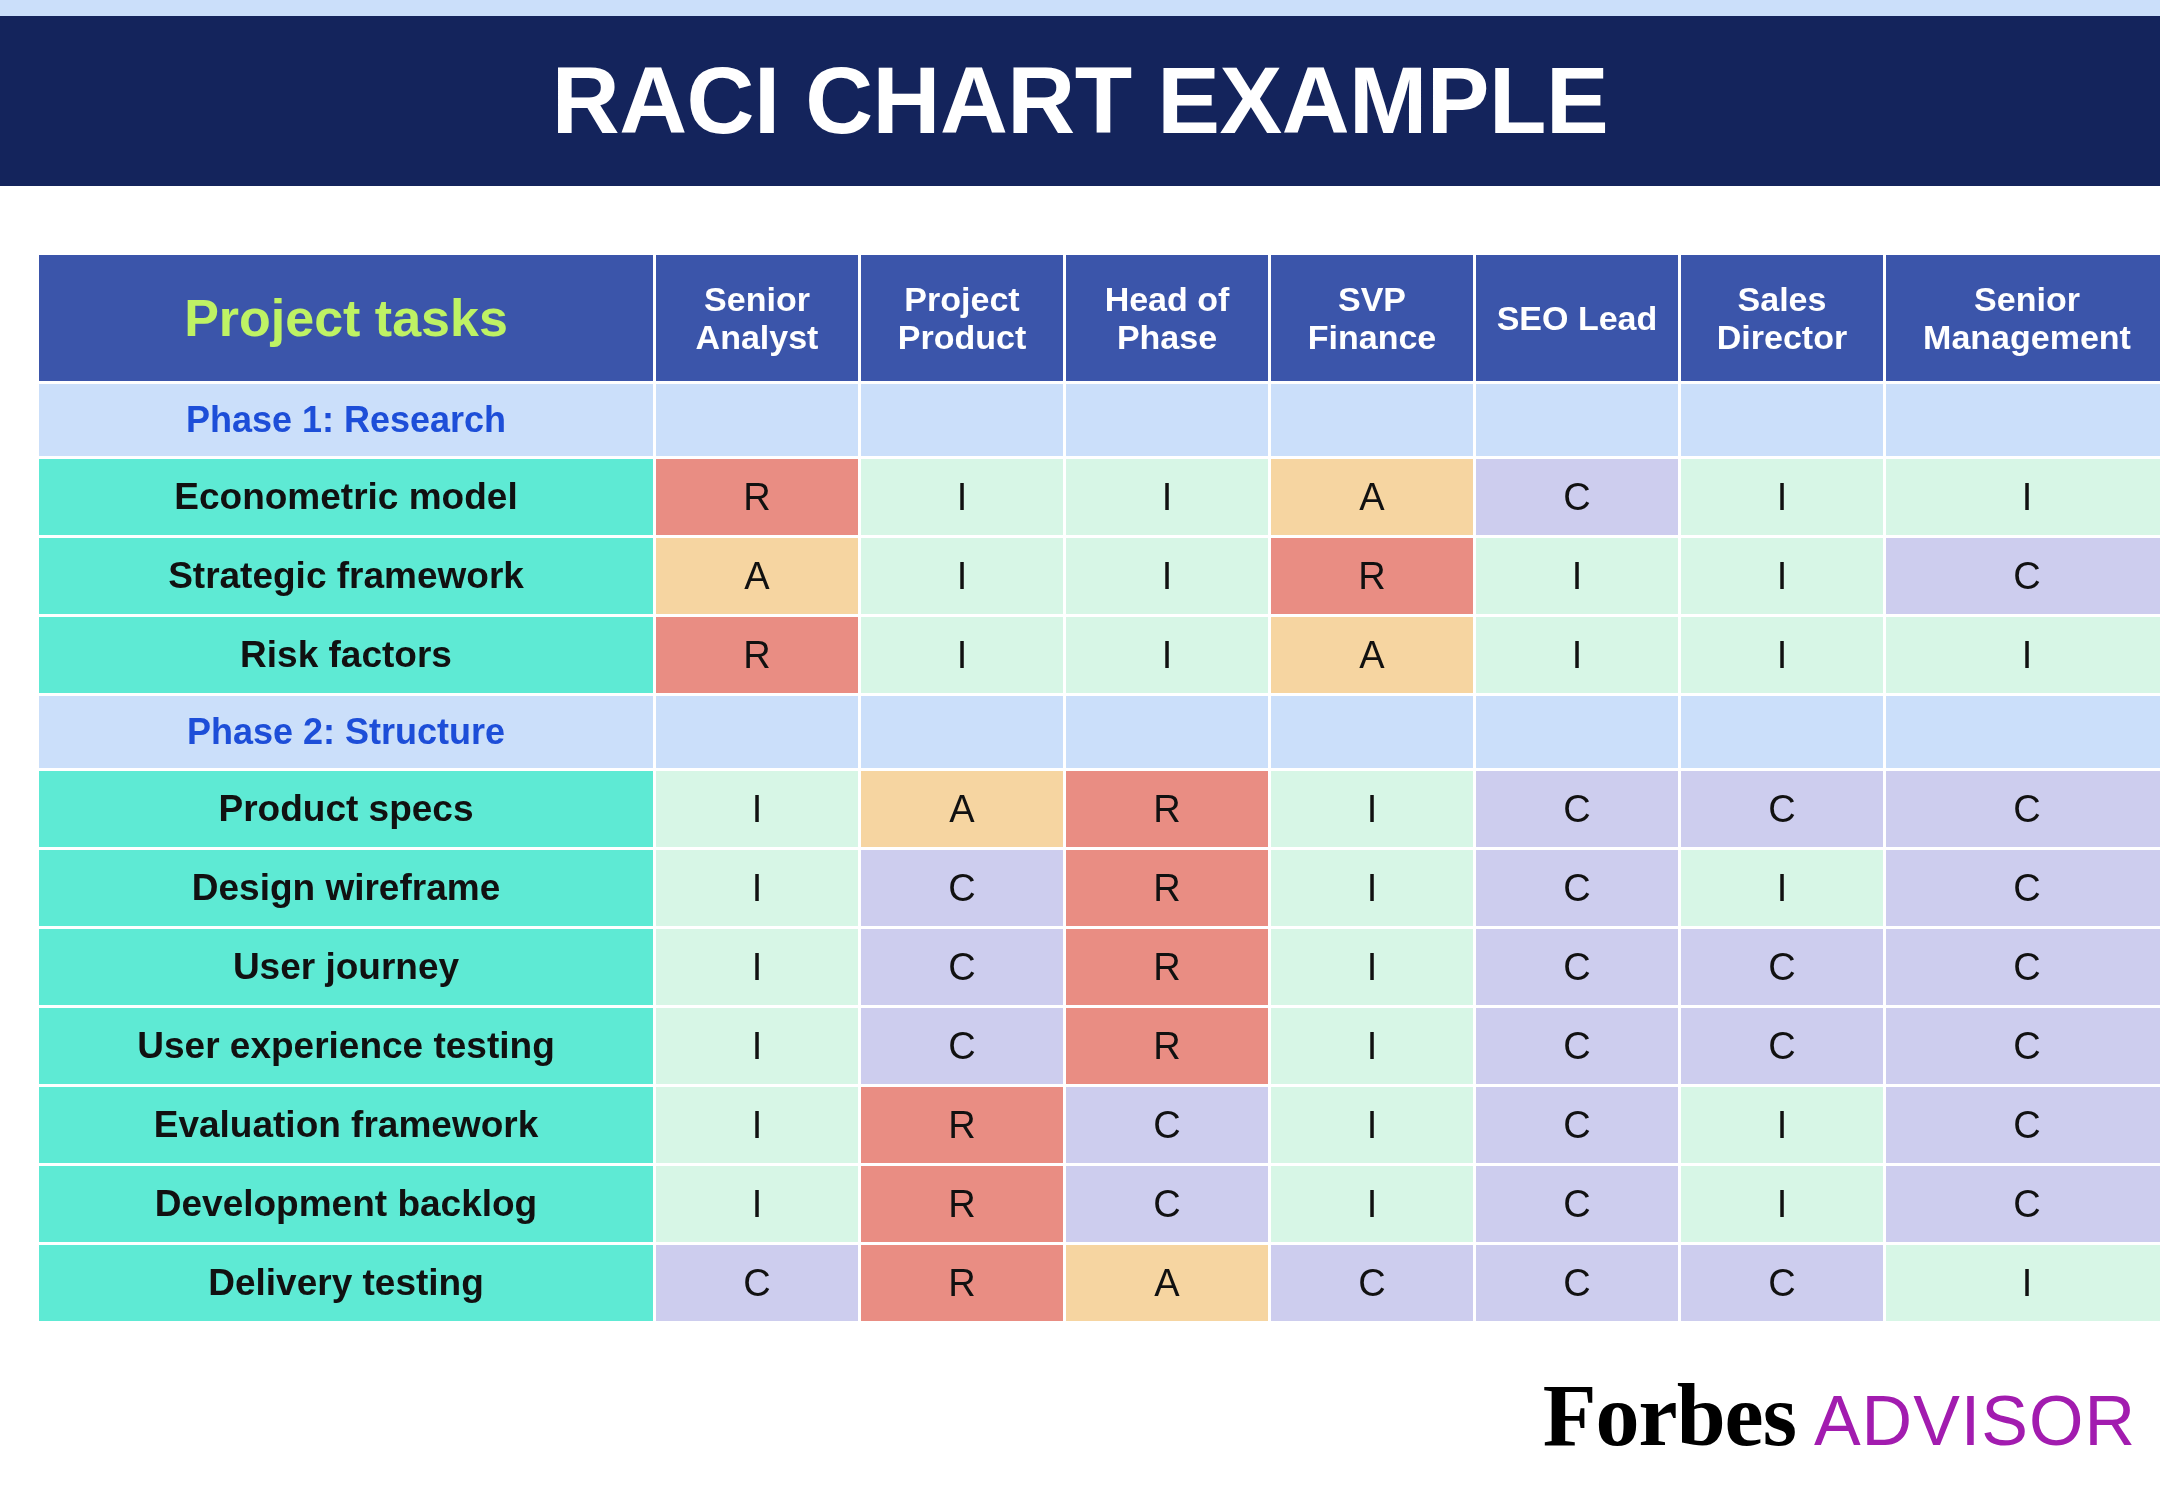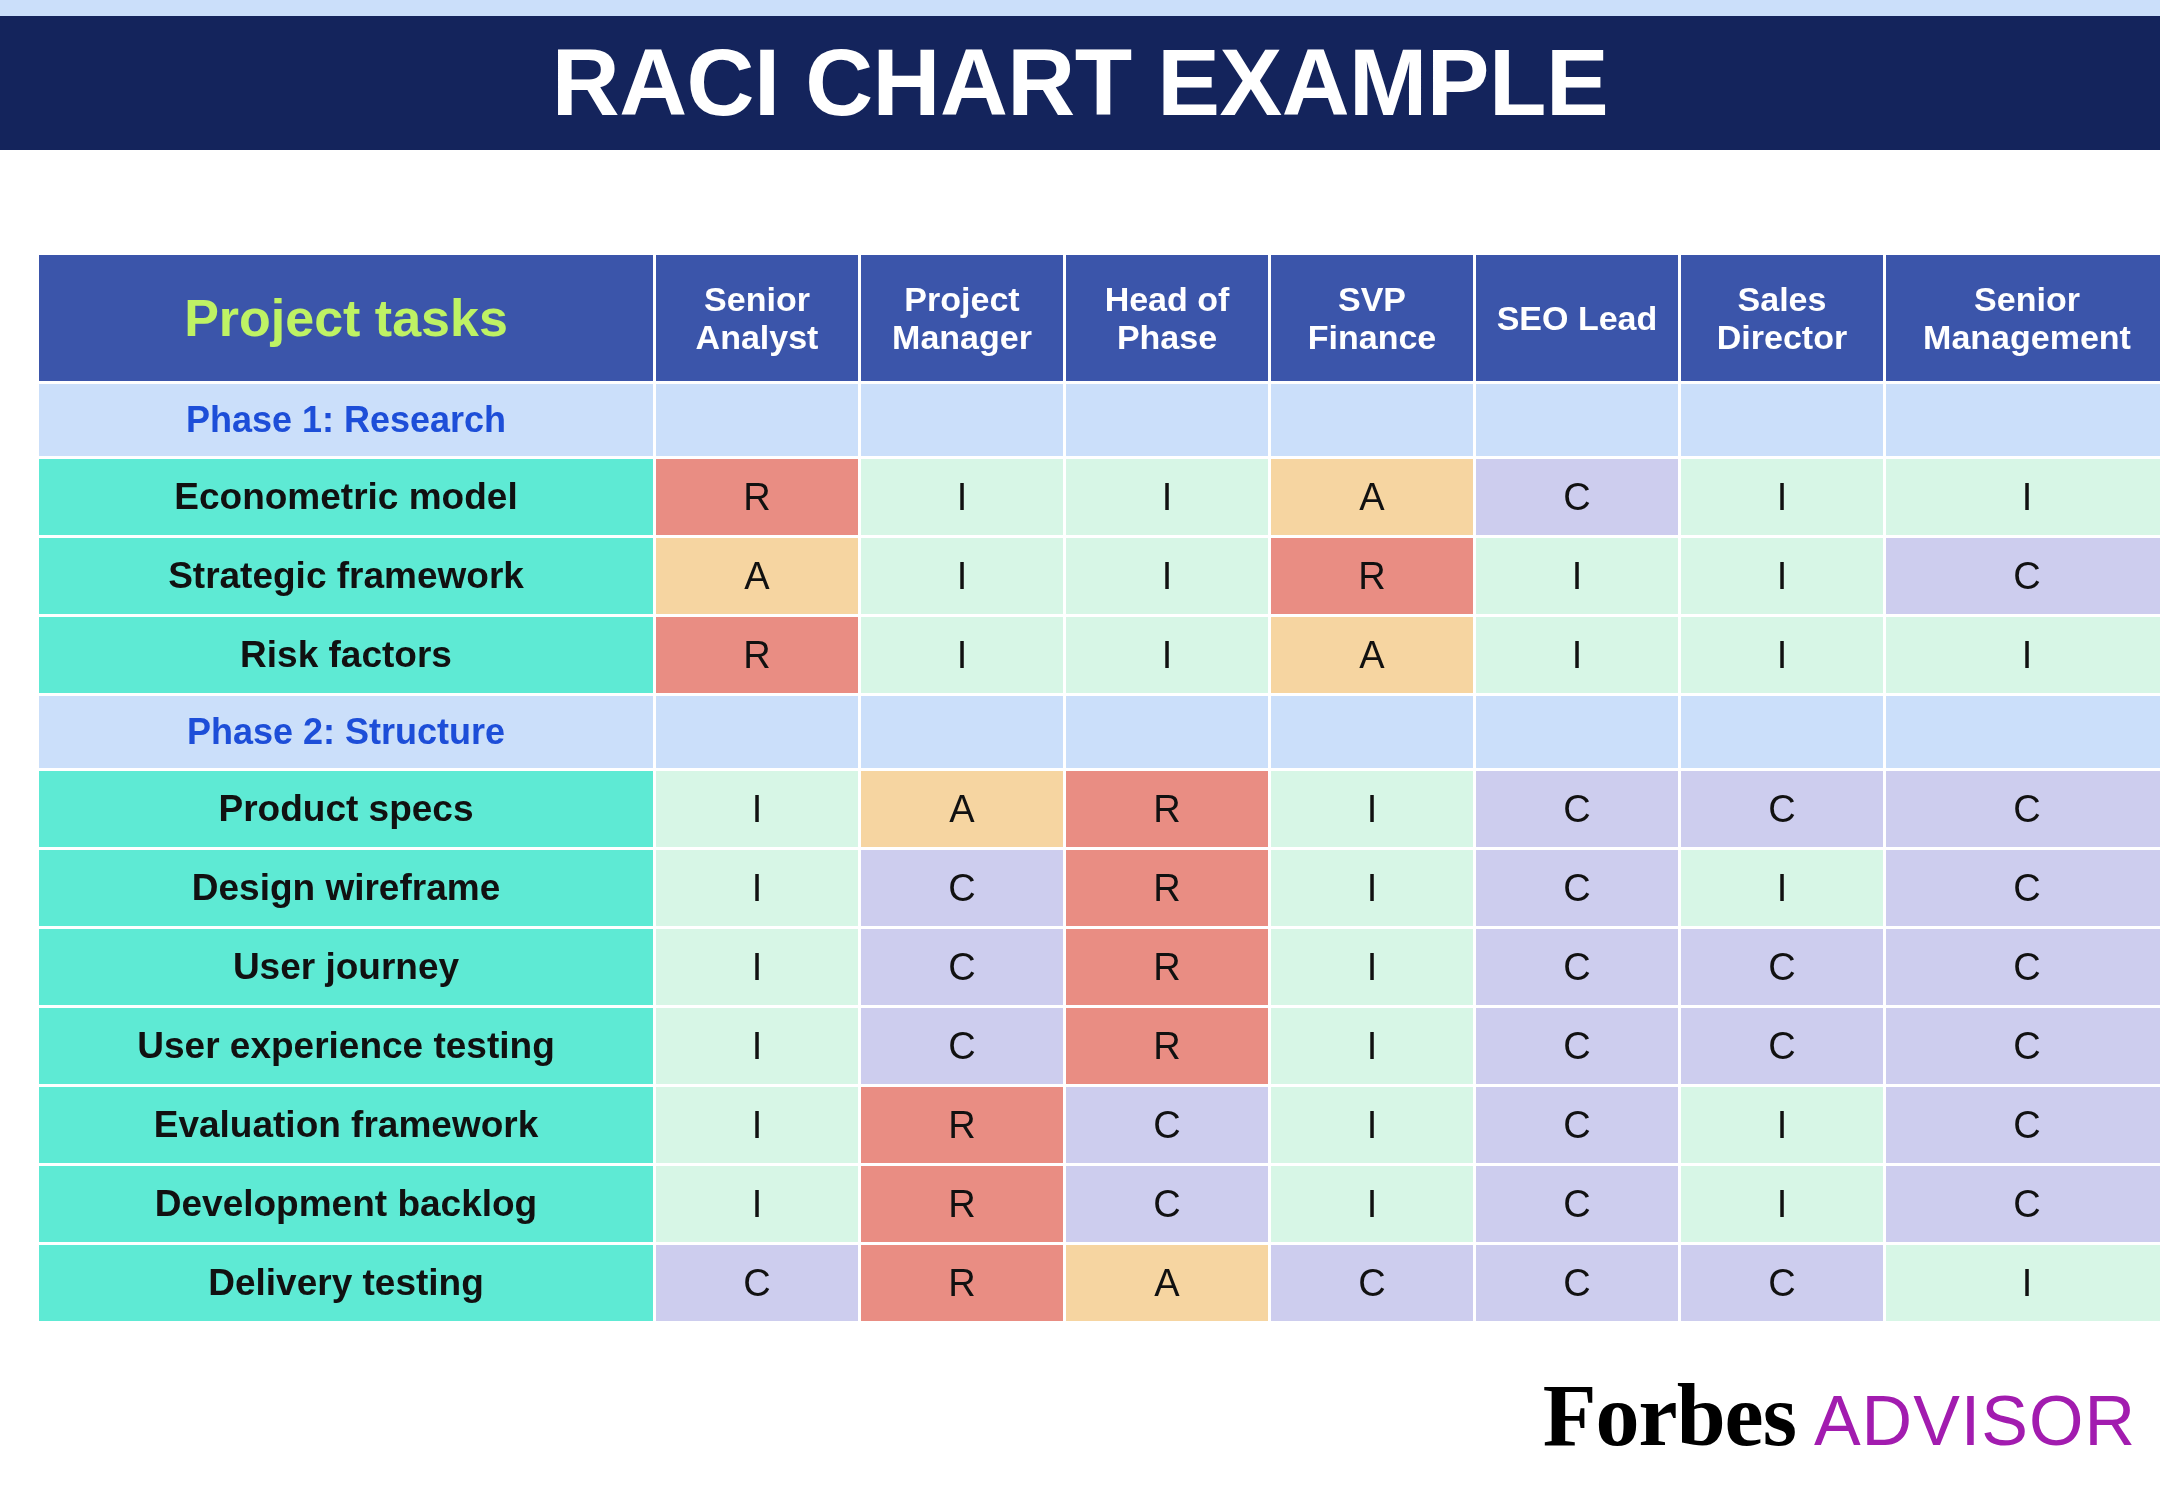--- a/index.html
+++ b/index.html
@@ -23,21 +23,21 @@
     width: 2160px;
     height: 16px;
     background: #cbdffa;
   }
 
   
   #title-banner {
     position: absolute;
     left: 0; top: 16px;
     width: 2160px;
-    height: 134px;
+    height: 170px;
     background: #14245c;
     display: flex;
     align-items: center;
     justify-content: center;
   }
   #title-text {
     color: #ffffff;
     font-size: 94px;
     font-weight: 700;
     letter-spacing: -0.5px;
@@ -167,21 +167,21 @@
         <col class="c-role">
       <col class="c-role">
         <col class="c-role">
         <col class="c-role">
       <col class="c-wide">
     </colgroup>
     <thead>
       <tr>
         <th class="hdr-task">Project tasks</th>
         <th class="hdr">Senior Analyst</th>
-        <th class="hdr">Project Manager</th>
+        <th class="hdr">Project Product</th>
         <th class="hdr">Head of Phase</th>
         <th class="hdr">SVP Finance</th>
         <th class="hdr">SEO Lead</th>
         <th class="hdr">Sales Director</th>
         <th class="hdr">Senior Management</th>
       </tr>
     </thead>
     <tbody id="raci-body">
         <tr>
           <td class="phase">Phase 1: Research</td>

